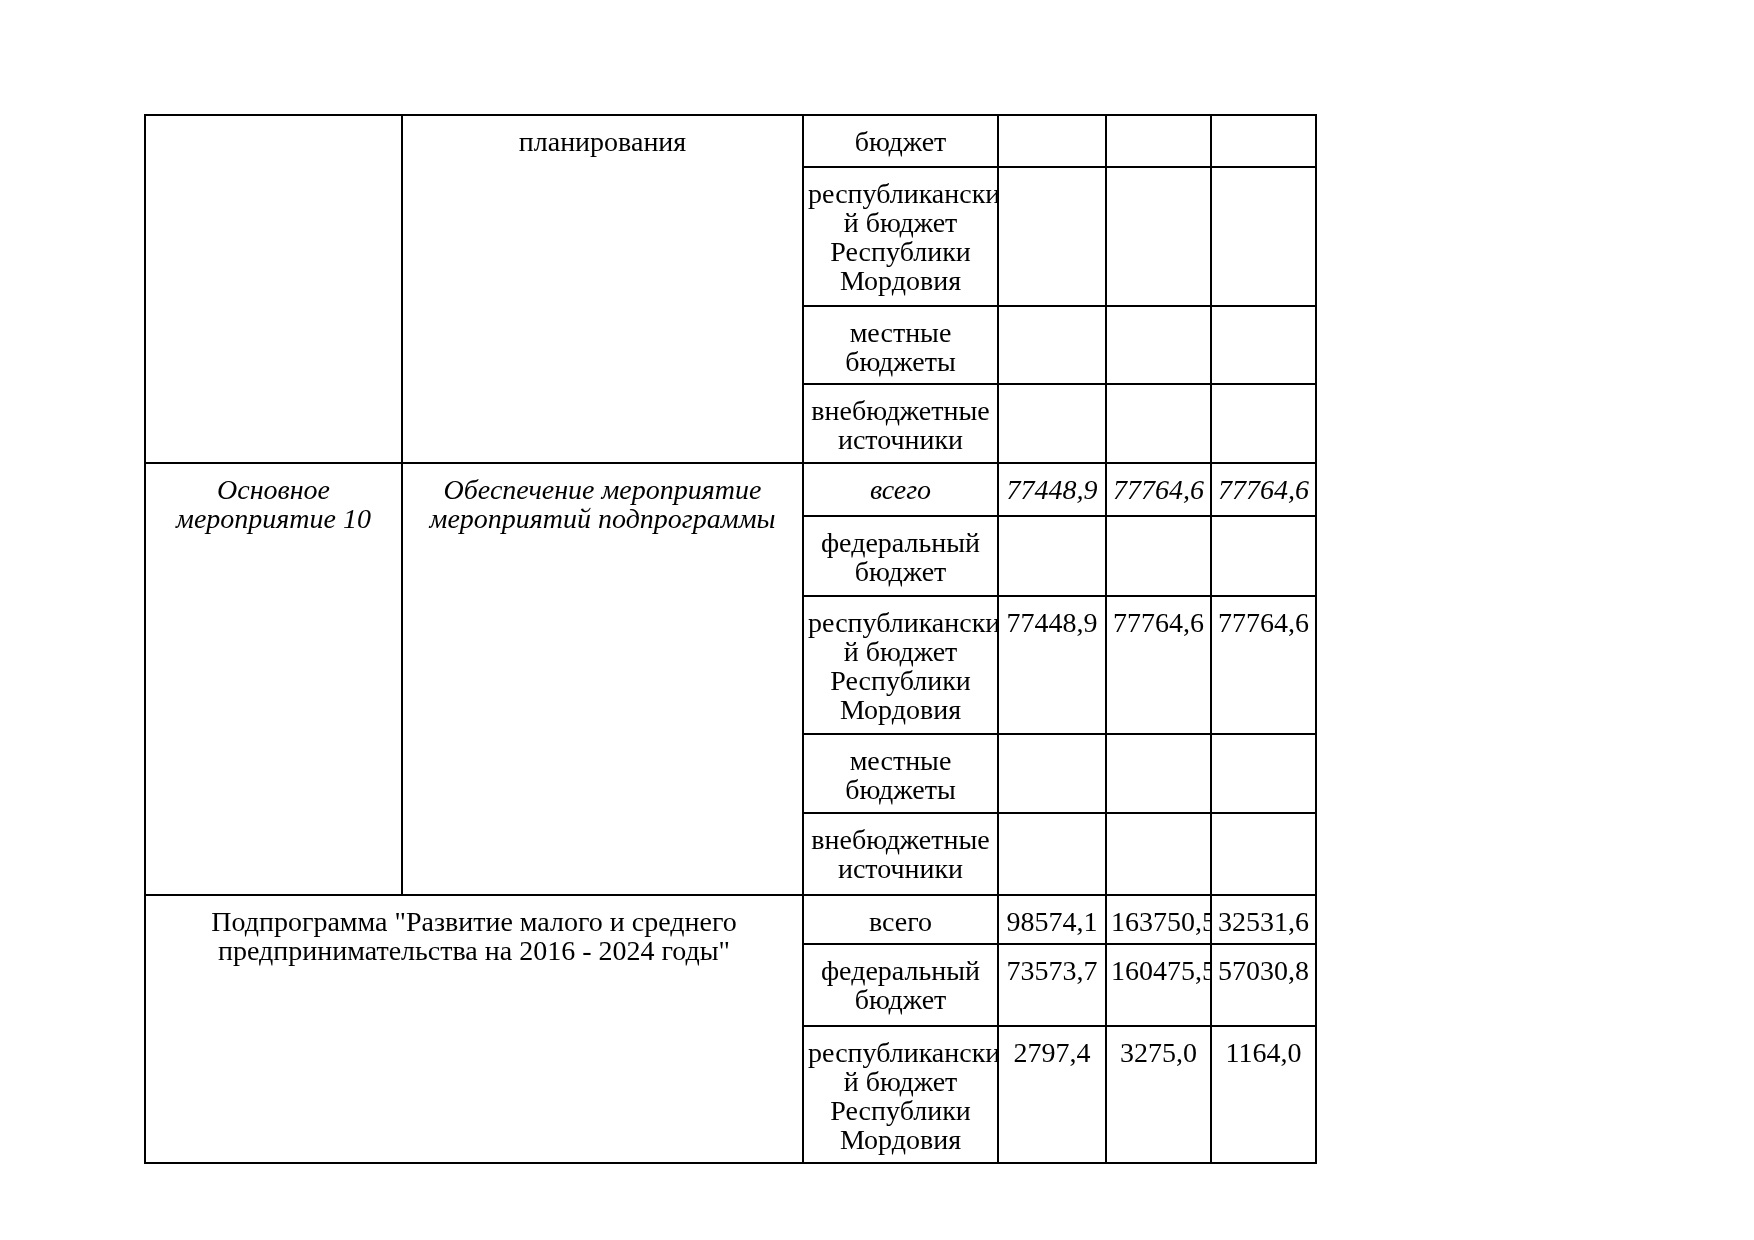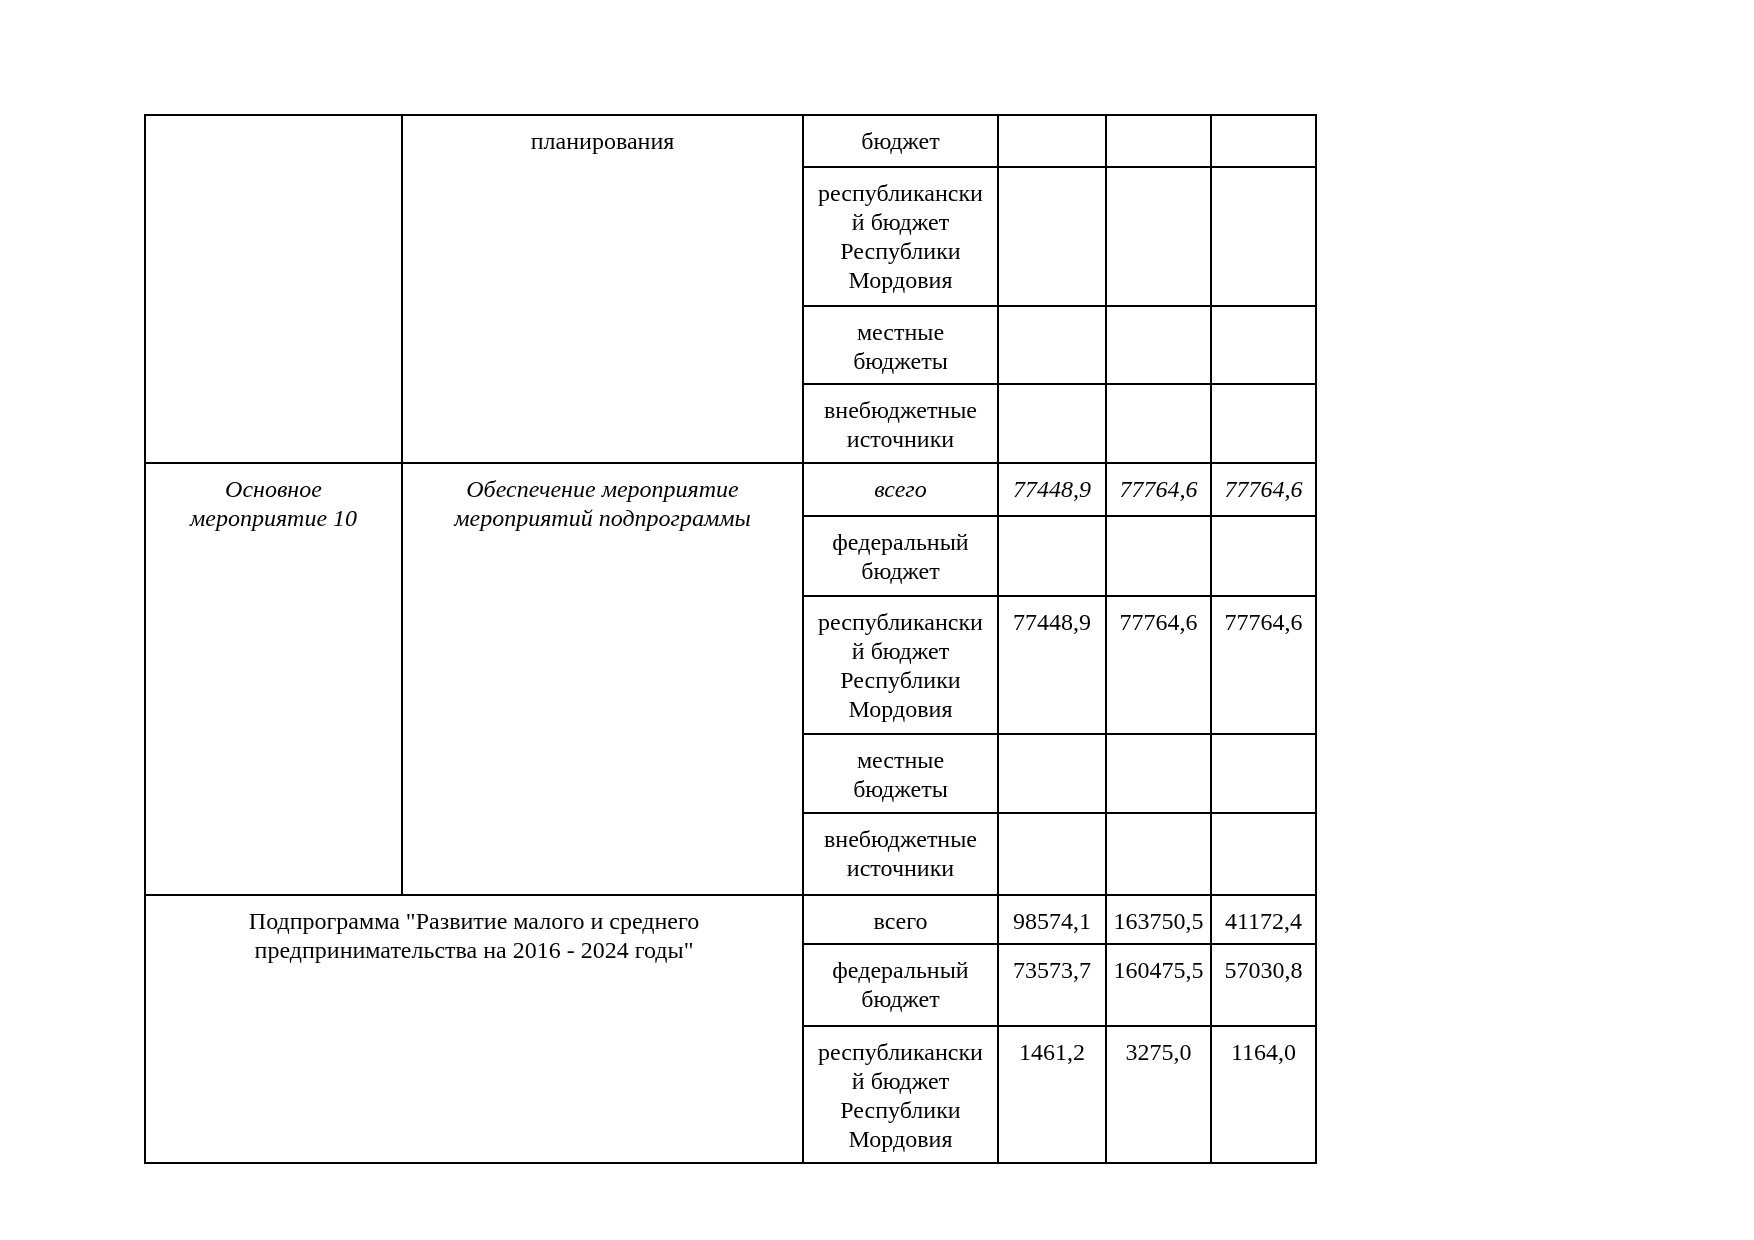--- a/index.html
+++ b/index.html
@@ -18,21 +18,21 @@
     top: 114px;
     border-collapse: collapse;
     table-layout: fixed;
     width: 1173px;
   }
   table.budget td {
     border: 2px solid #000000;
     vertical-align: top;
     text-align: center;
     padding: 11px 4px 4px 4px;
-    font-size: 24px;
+    font-size: 28px;
     line-height: 29px;
     white-space: pre-line;
     overflow: hidden;
   }
   
   .rh52  { height: 52px; }
   .rh139 { height: 139px; }
   .rh78  { height: 78px; }
   .rh79  { height: 79px; }
   .rh53  { height: 53px; font-style: italic; }
@@ -129,33 +129,33 @@
       <td></td>
       <td></td>
     </tr>
 
     <tr class="rh49">
       <td colspan="2" rowspan="3">Подпрограмма "Развитие малого и среднего
 предпринимательства на 2016 - 2024 годы"</td>
       <td>всего</td>
       <td>98574,1</td>
       <td>163750,5</td>
-      <td>41172,4</td>
+      <td>32531,6</td>
     </tr>
     <tr class="rh82">
       <td>федеральный
 бюджет</td>
       <td>73573,7</td>
       <td>160475,5</td>
       <td>57030,8</td>
     </tr>
     <tr class="rh137">
       <td>республикански
 й бюджет
 Республики
 Мордовия</td>
-      <td>1461,2</td>
+      <td>2797,4</td>
       <td>3275,0</td>
       <td>1164,0</td>
     </tr>
   </tbody>
     </table>
 </div>
 
 </body></html>

